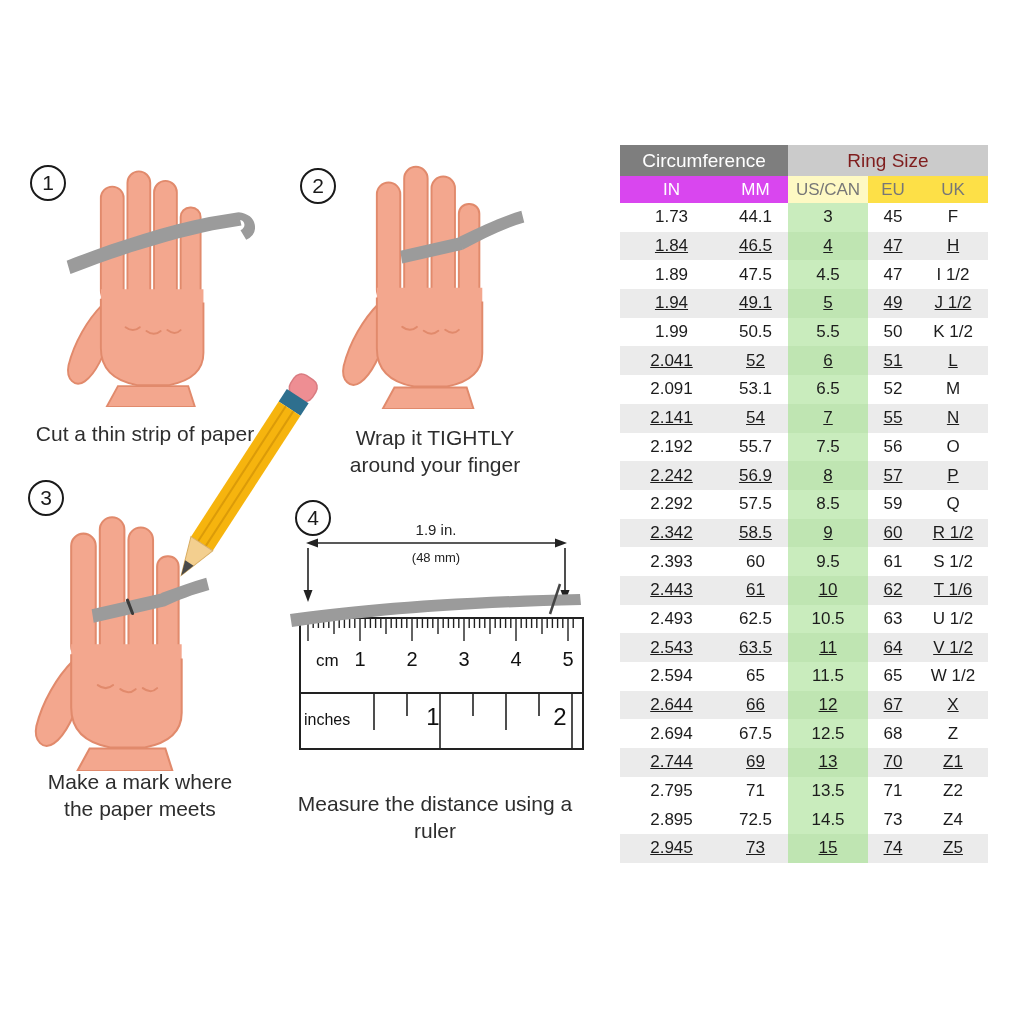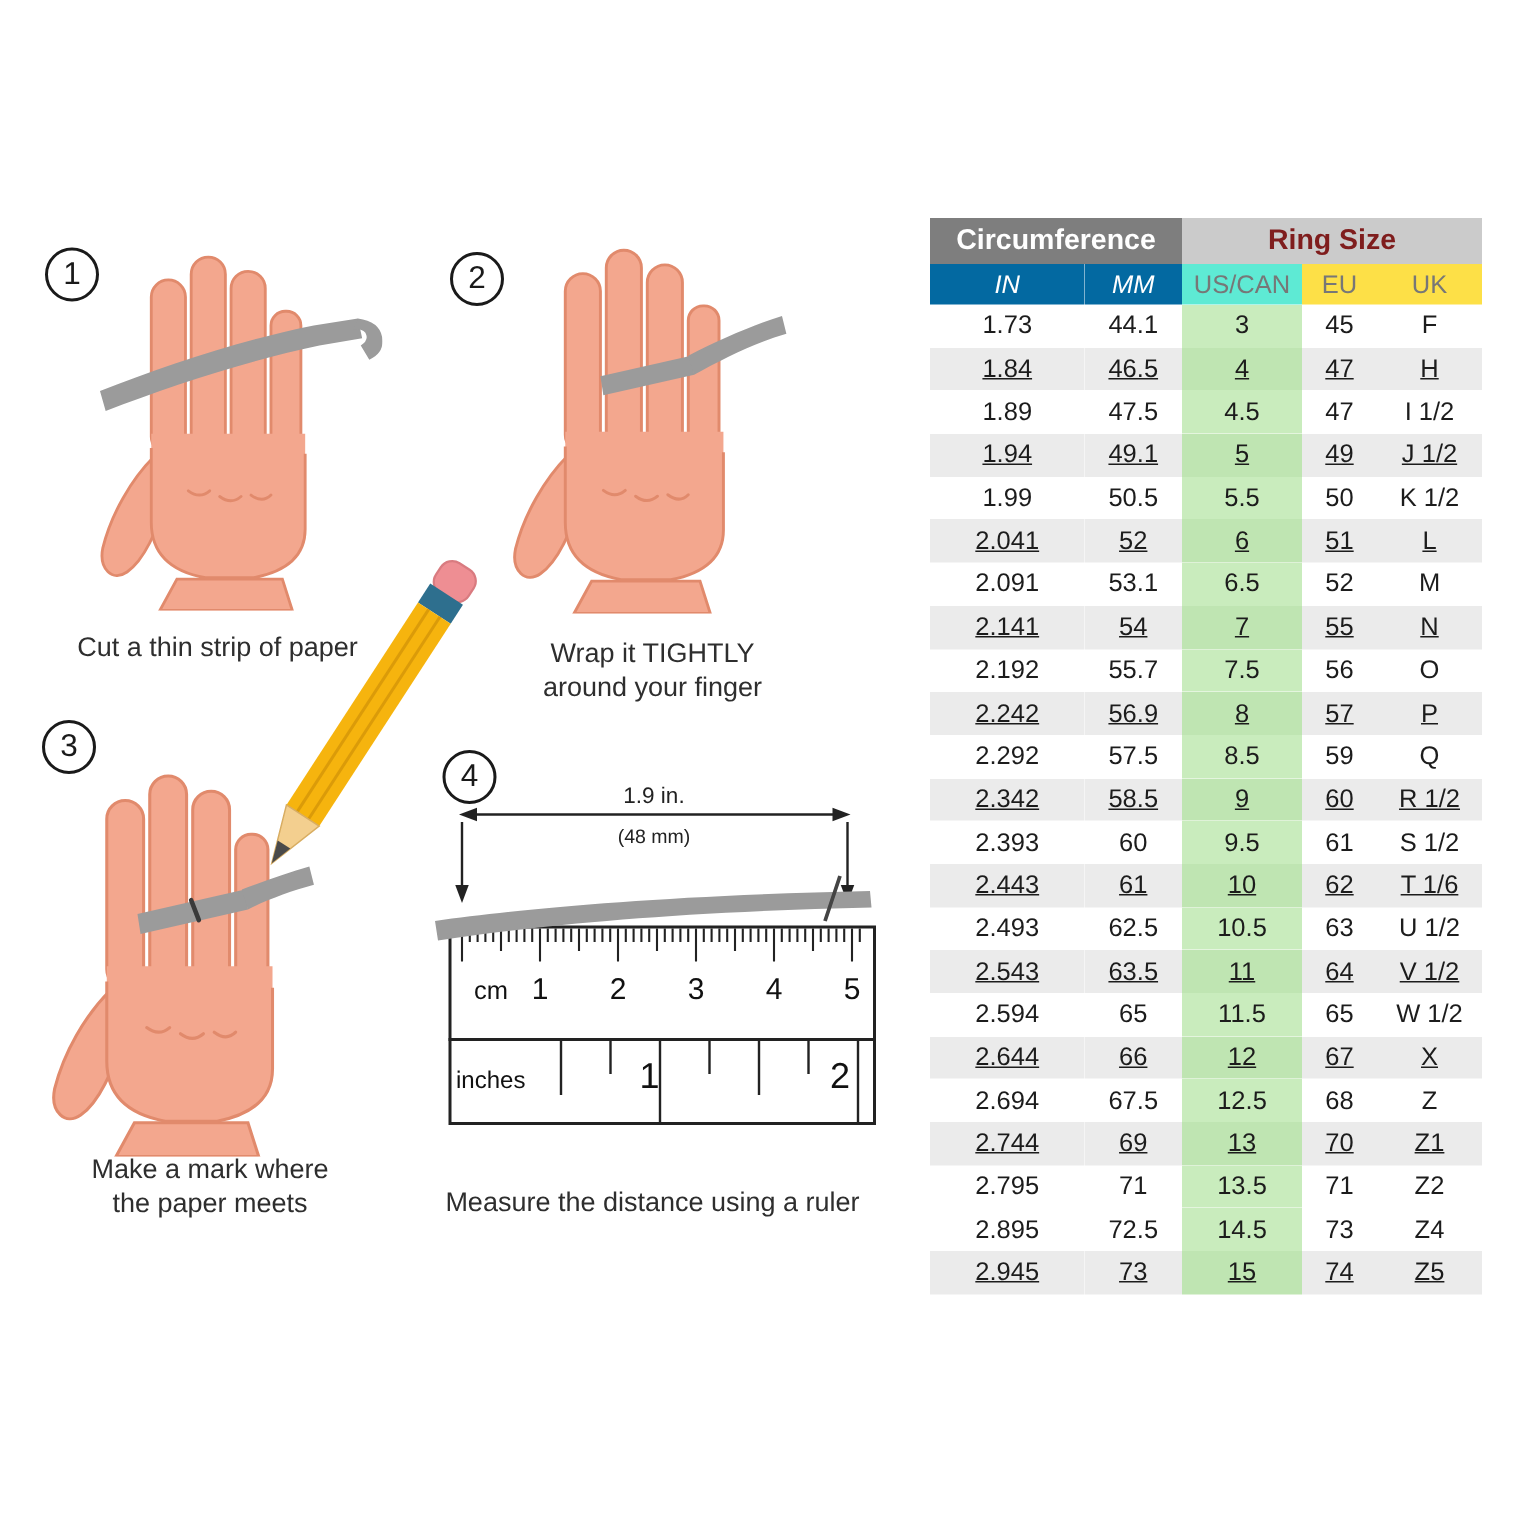--- a/index.html
+++ b/index.html
@@ -8,38 +8,38 @@
     width:1024px; height:1024px; position:relative; overflow:hidden;
     font-family:"Liberation Sans", sans-serif; color:#222;
   }
   .abs { position:absolute; }
   .badge {
     width:36px; height:36px; border:2.5px solid #1a1a1a; border-radius:50%;
     display:flex; align-items:center; justify-content:center;
     font-size:21px; color:#1a1a1a; background:#fff;
   }
   .caption {
-    font-size:18px; color:#2e2e2e; text-align:center;
+    font-size:21px; color:#2e2e2e; text-align:center;
     white-space:pre-line; line-height:1.3;
   }
   
   table.ring {
     border-collapse:collapse; table-layout:fixed; width:368px;
     font-size:17px; color:#1c1c1c;
   }
   table.ring th, table.ring td {
     text-align:center; vertical-align:middle; padding:0;
     height:28.7px; overflow:hidden; white-space:nowrap;
   }
-  thead tr.grp th { height:31px; font-size:19px; font-weight:bold; }
+  thead tr.grp th { height:31px; font-size:19px; font-weight:normal; }
   th.circ { background:#7e7e7e; color:#ffffff; }
   th.ring-hdr { background:#cbcbcb; color:#7f1d1d; }
   thead tr.sub th { height:27px; font-size:17px; font-weight:normal; }
-  th.inmm { background:#0369a1; color:#ffffff; font-style:italic; }
-  th.uscan-hdr { background:#5eead4; color:#777; }
+  th.inmm { background:#d946ef; color:#ffffff; }
+  th.uscan-hdr { background:#fef9c3; color:#777; }
   th.euuk { background:#fde047; color:#777; }
   tbody tr.alt td { background:#ebebeb;text-decoration:underline; }
   tbody td.green { background:#c9ecbd; }
   tbody tr.alt td.green { background:#bfe5b2; }
 </style>
 </head>
 <body>
 
 <svg width="0" height="0" style="position:absolute" aria-hidden="true">
   <defs>

